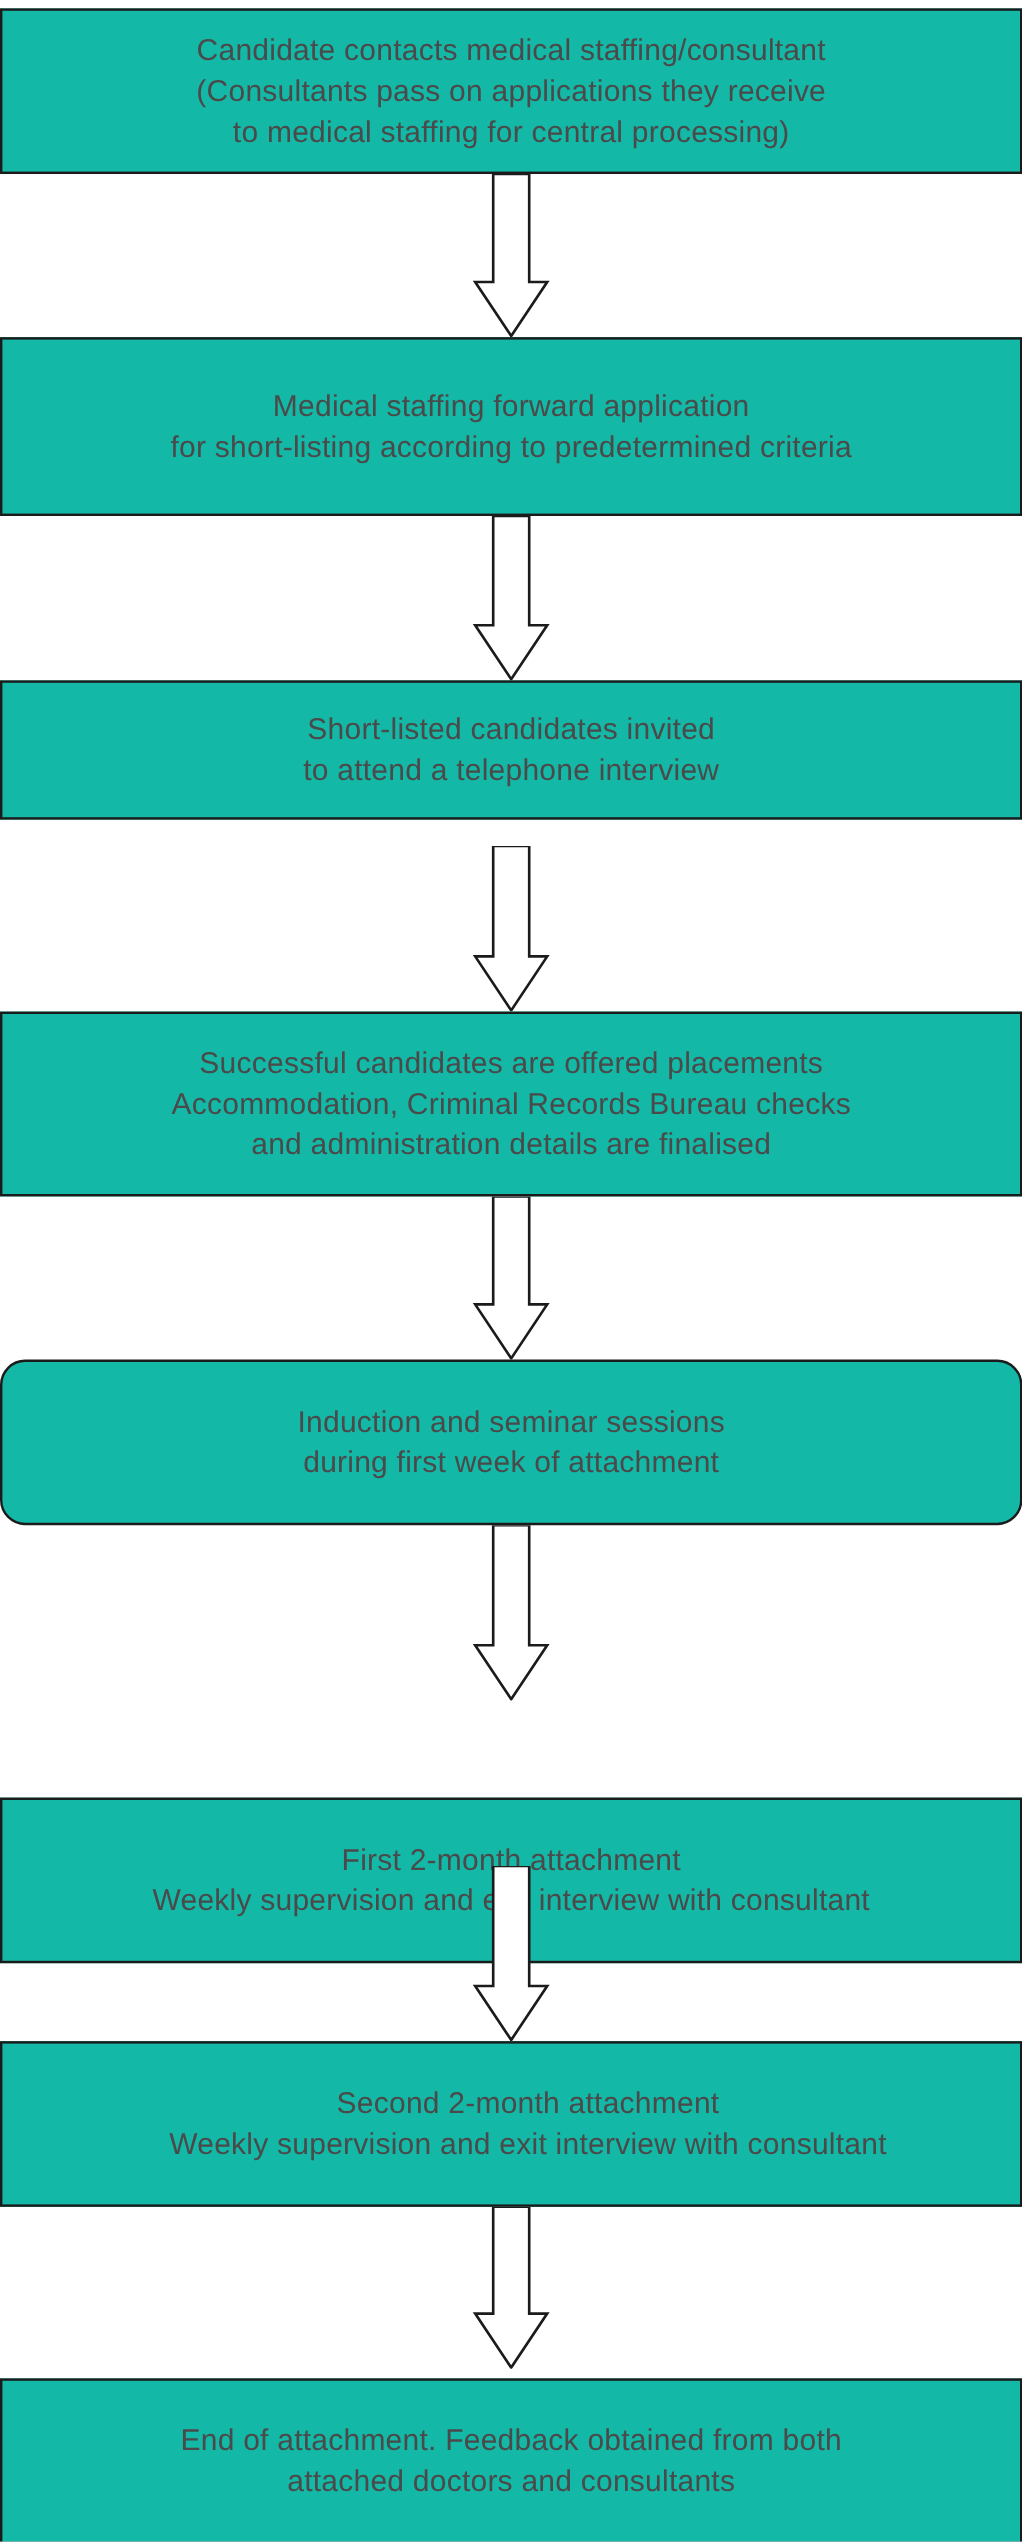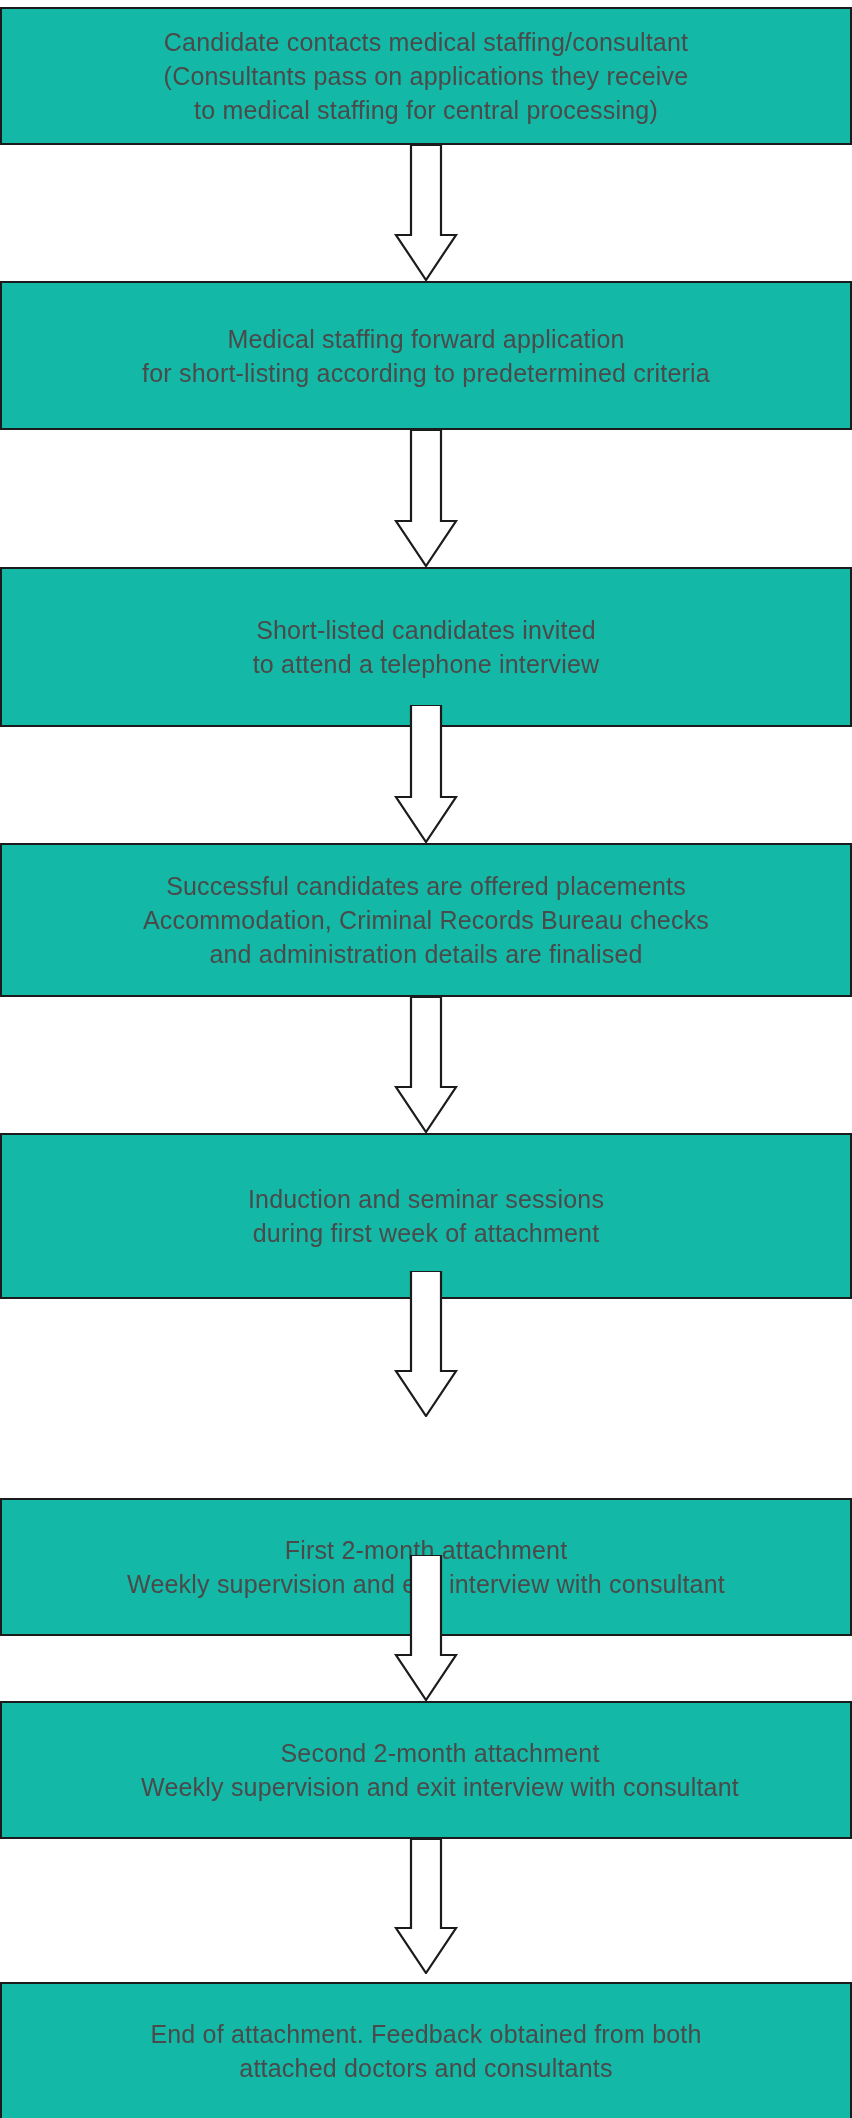--- a/index.html
+++ b/index.html
@@ -83,21 +83,21 @@
     <span class="flow-step-text">Medical staffing forward application
 for short-listing according to predetermined criteria</span>
   </div>
 
   <div class="flow-arrow" style="top: 430px; height: 137px;">
     <svg viewBox="0 0 852 137" preserveAspectRatio="none" aria-hidden="true">
       <path class="arrow-shape" d="M 411 0 L 411 91.0 L 396 91.0 L 426 136.0 L 456 91.0 L 441 91.0 L 441 0 Z"></path>
     </svg>
   </div>
 
-  <div class="flow-step" style="top: 567px; height: 160px; justify-content: flex-end;">
+  <div class="flow-step" style="top: 567px; height: 116px; justify-content: flex-end;">
     <span class="flow-step-text">Short-listed candidates invited
 to attend a telephone interview</span>
   </div>
 
   <div class="flow-arrow" style="top: 705px; height: 138px;">
     <svg viewBox="0 0 852 138" preserveAspectRatio="none" aria-hidden="true">
       <path class="arrow-shape" d="M 411 0 L 411 92.0 L 396 92.0 L 426 137.0 L 456 92.0 L 441 92.0 L 441 0 Z"></path>
     </svg>
   </div>
 
@@ -106,21 +106,21 @@
 Accommodation, Criminal Records Bureau checks
 and administration details are finalised</span>
   </div>
 
   <div class="flow-arrow" style="top: 997px; height: 136px;">
     <svg viewBox="0 0 852 136" preserveAspectRatio="none" aria-hidden="true">
       <path class="arrow-shape" d="M 411 0 L 411 90.0 L 396 90.0 L 426 135.0 L 456 90.0 L 441 90.0 L 441 0 Z"></path>
     </svg>
   </div>
 
-  <div class="flow-step" style="top: 1133px; height: 166px;">
+  <div class="flow-step" style="top: 1133px; height: 138px; border-radius: 21px;">
     <span class="flow-step-text">Induction and seminar sessions
 during first week of attachment</span>
   </div>
 
   <div class="flow-arrow" style="top: 1271px; height: 146px;">
     <svg viewBox="0 0 852 146" preserveAspectRatio="none" aria-hidden="true">
       <path class="arrow-shape" d="M 411 0 L 411 100.0 L 396 100.0 L 426 145.0 L 456 100.0 L 441 100.0 L 441 0 Z"></path>
     </svg>
   </div>
 

